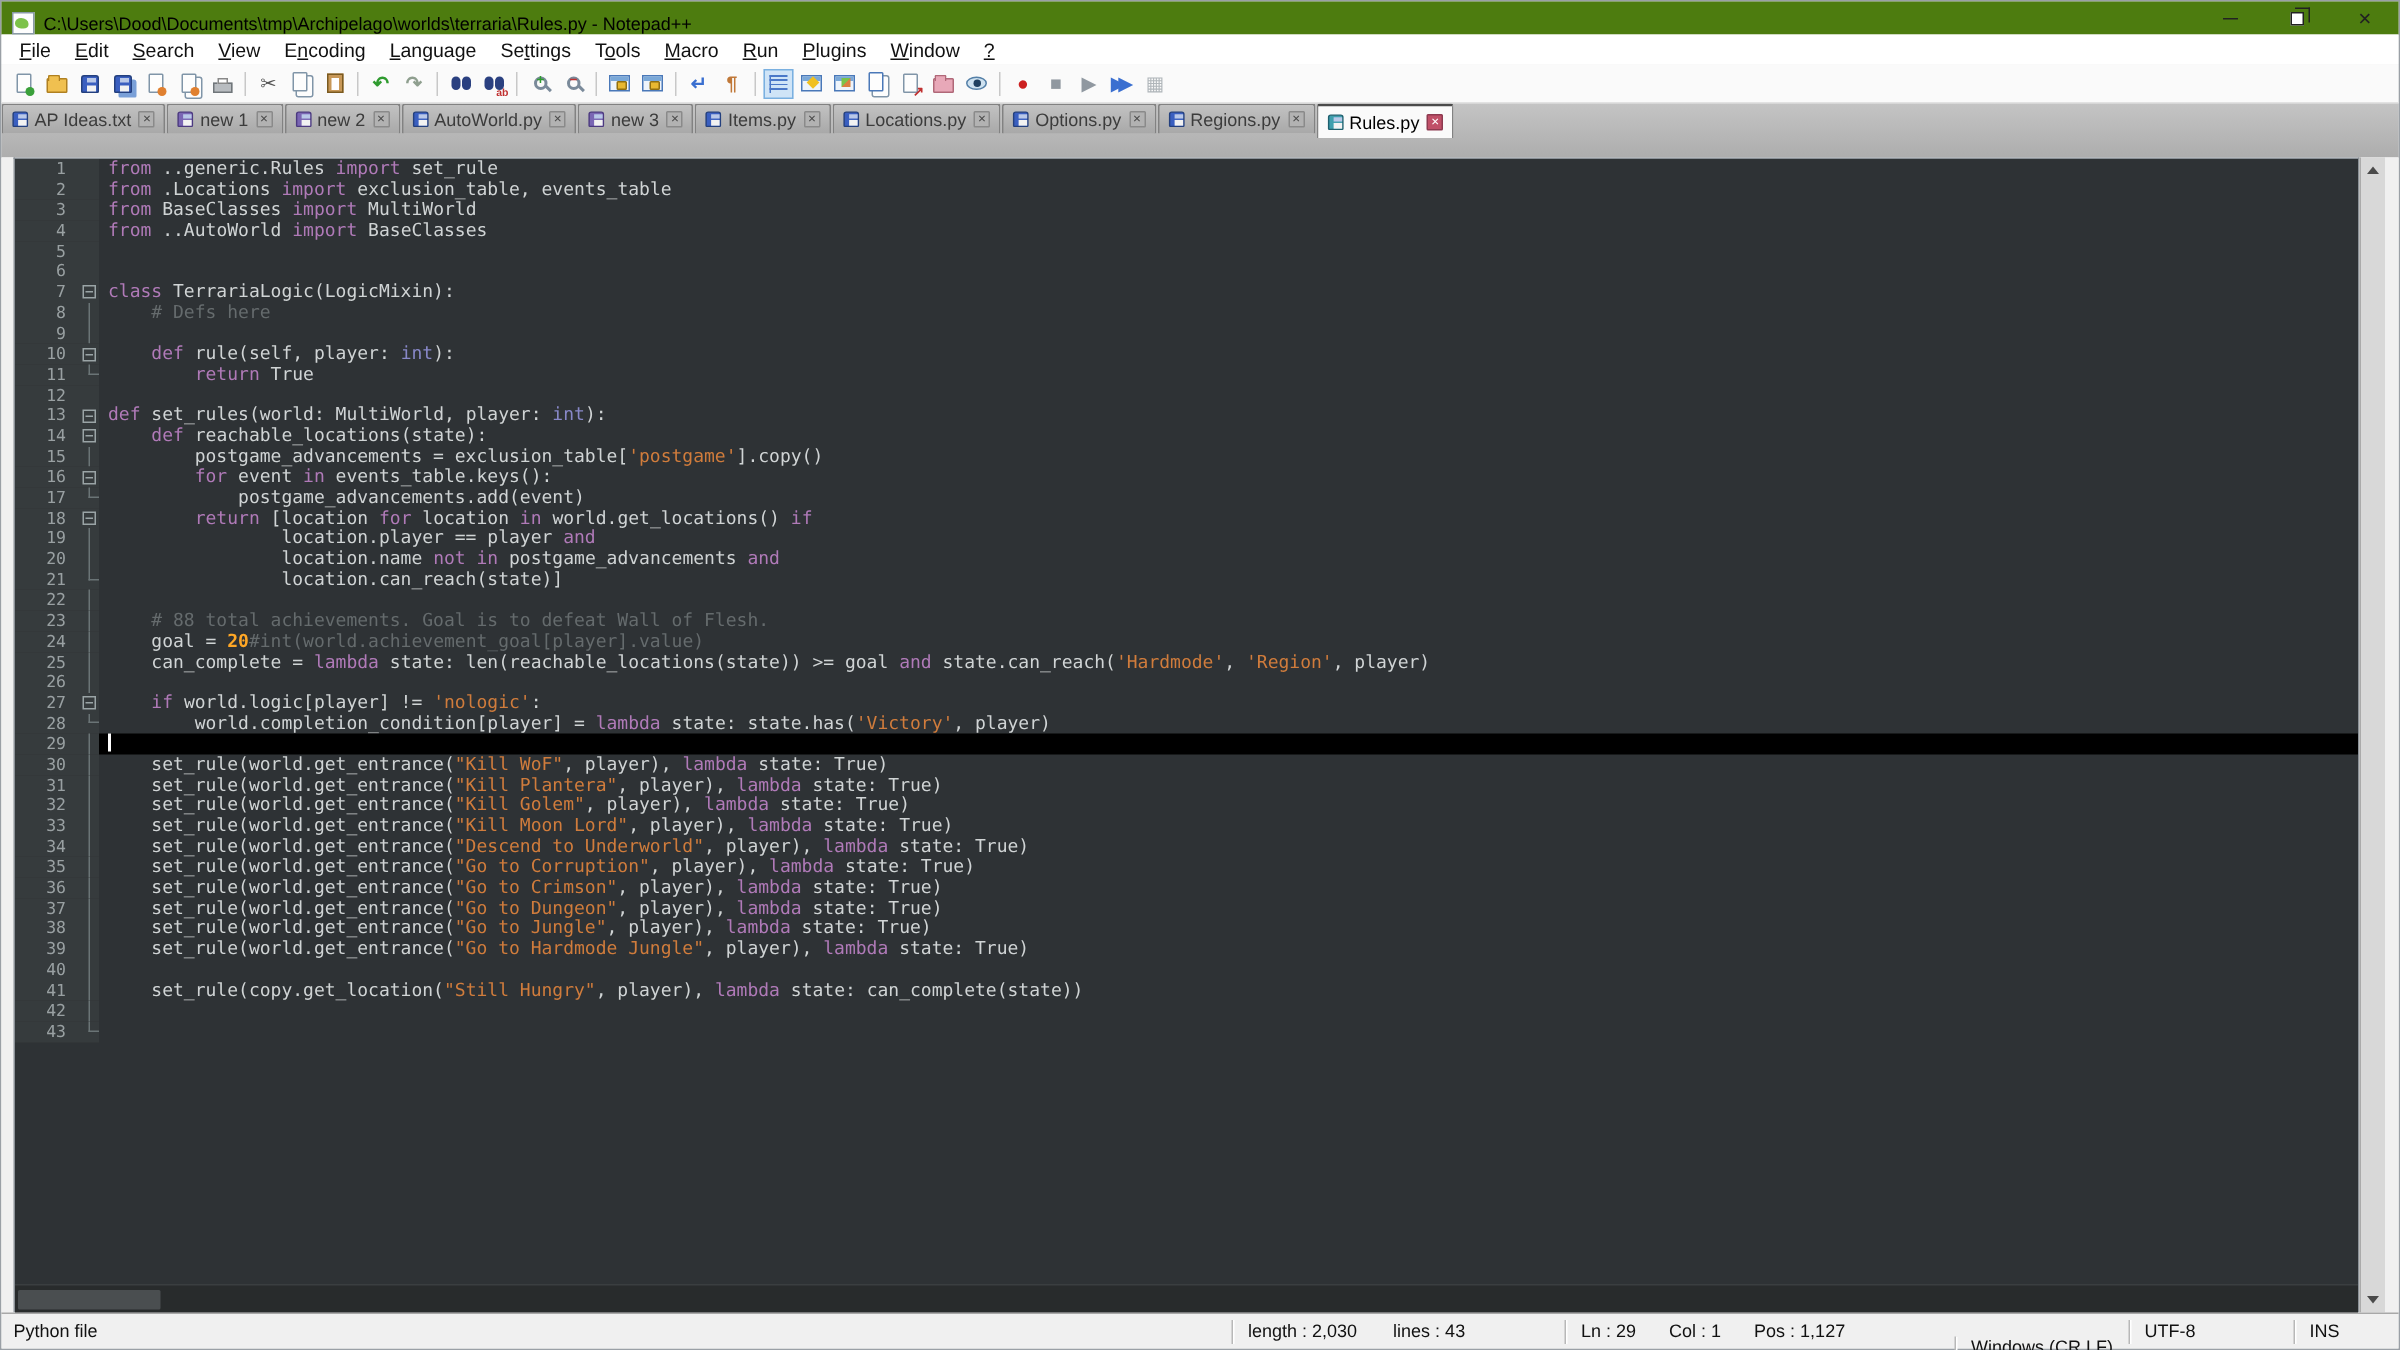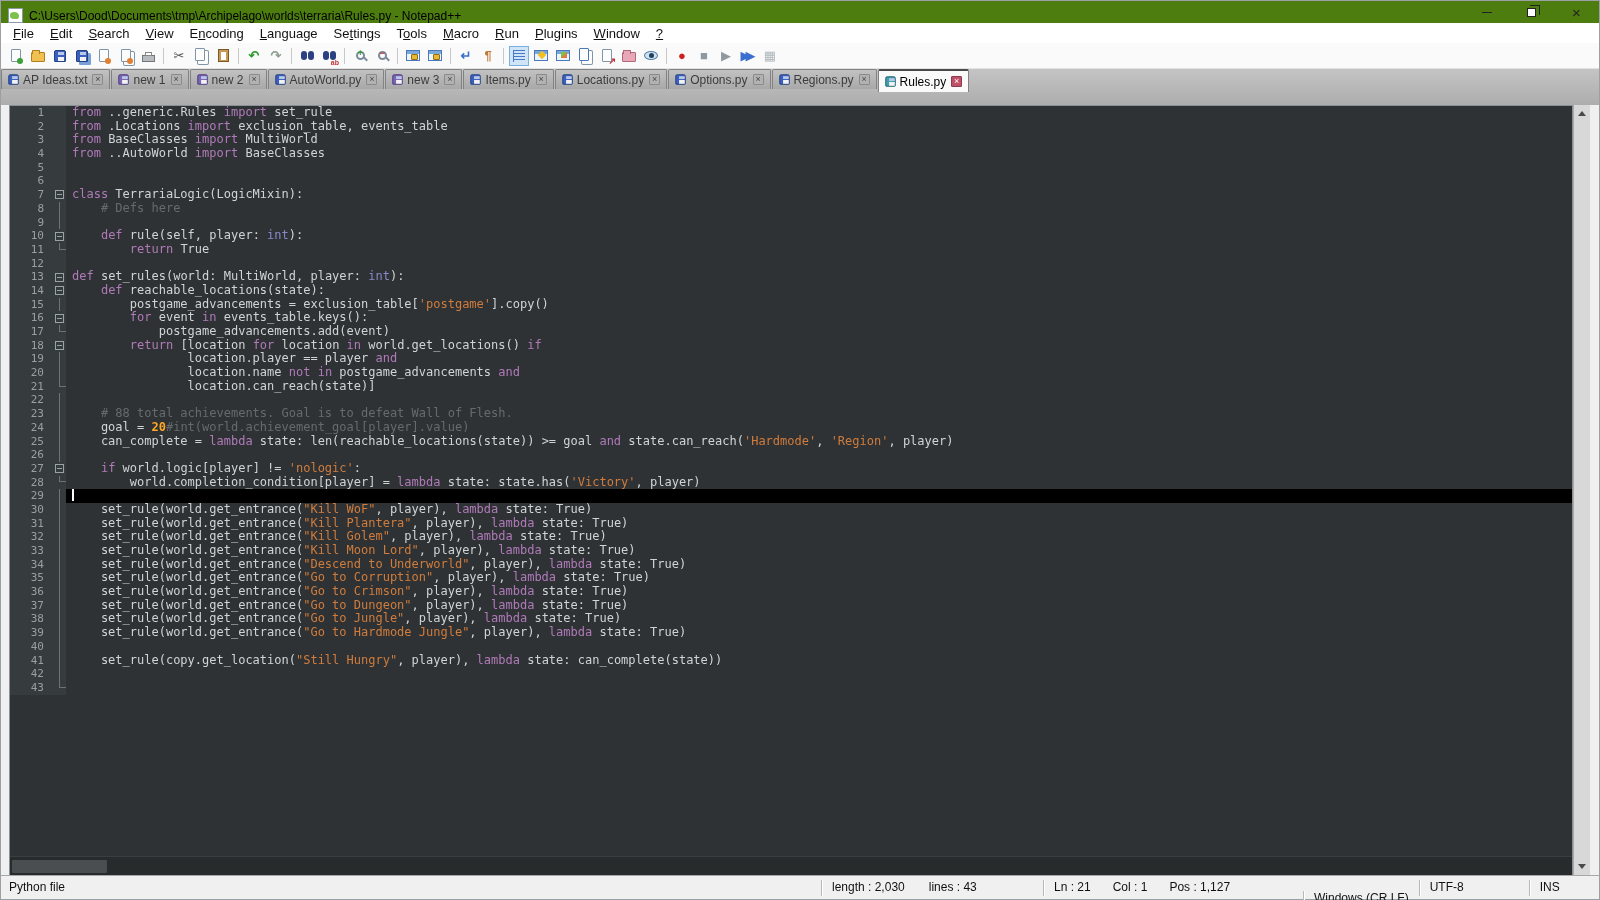--- a/index.html
+++ b/index.html
@@ -649,21 +649,21 @@
 
   <div class="statusbar">
     <div class="sb-sec sb-doc">
         <span>Python file</span>
       </div>
     <div class="sb-sec sb-len">
       <span>length : 2,030</span>
       <span>lines : 43</span>
     </div>
     <div class="sb-sec sb-pos">
-      <span>Ln : 21</span>
+      <span>Ln : 29</span>
       <span>Col : 1</span>
       <span>Pos : 1,127</span>
     </div>
     <div class="sb-sec sb-eol">
         <span>Windows (CR LF)</span>
       </div>
     <div class="sb-sec sb-enc">
         <span>UTF-8</span>
       </div>
     <div class="sb-sec sb-ins">

